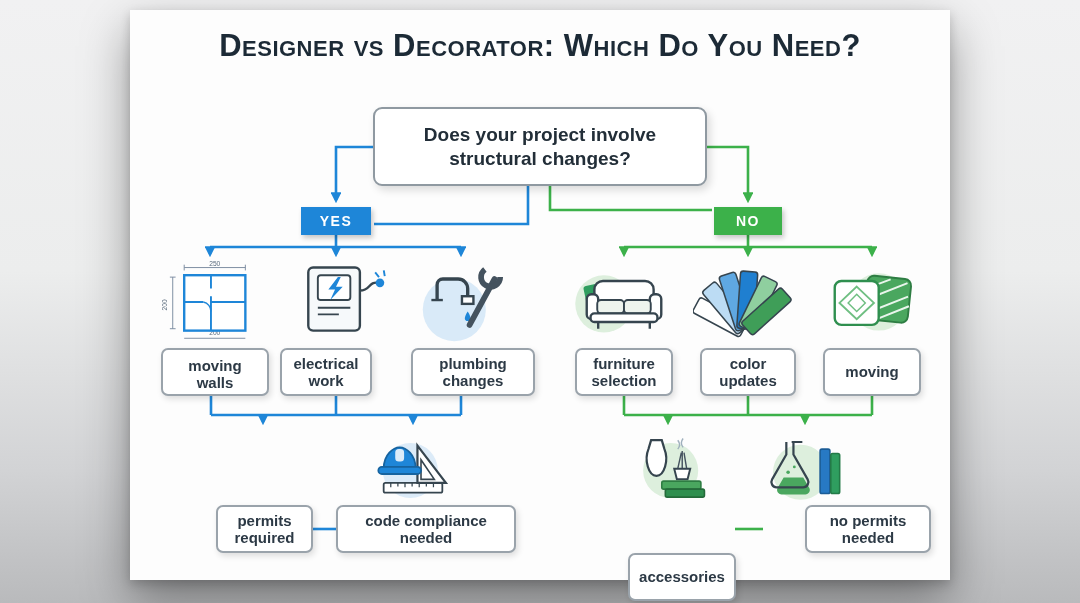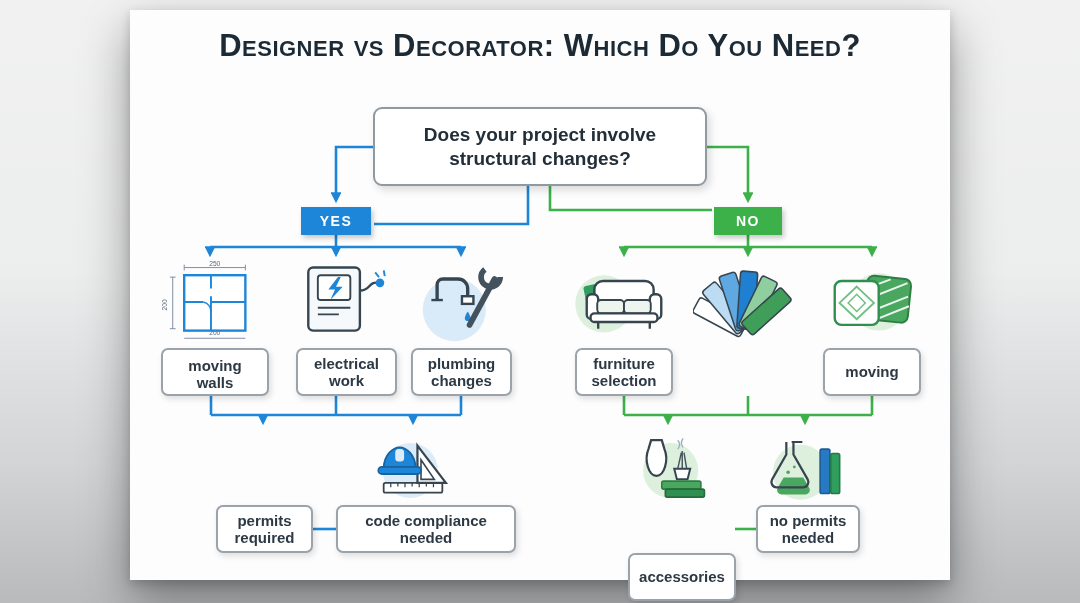--- a/index.html
+++ b/index.html
@@ -183,28 +183,31 @@
       </g>
       <rect x="16" y="24" width="46" height="46" rx="7" fill="#fff" stroke="#2f8f4f" stroke-width="2.5"></rect>
       <path d="M39 30 L57 47 L39 64 L21 47 Z" fill="none" stroke="#6fbf82" stroke-width="2"></path>
       <path d="M39 38 L48 47 L39 56 L30 47 Z" fill="none" stroke="#6fbf82" stroke-width="1.5"></path>
     </svg>
   </div>
 
   <div class="label-box" style="left:161px;width:108px;align-items:flex-end;">
     <span>moving walls</span>
   </div>
-  <div class="label-box" style="left:296px;width:101px;">
+  <div class="label-box" style="left:280px;width:92px;">
     <span>electrical work</span>
   </div>
-  <div class="label-box" style="left:411px;width:101px;">
+  <div class="label-box" style="left:411px;width:124px;">
     <span>plumbing changes</span>
   </div>
   <div class="label-box" style="left:575px;width:98px;">
     <span>furniture selection</span>
+  </div>
+  <div class="label-box" style="left:700px;width:96px;">
+    <span>color updates</span>
   </div>
   <div class="label-box" style="left:823px;width:98px;">
     <span>moving</span>
   </div>
 
 
   <div class="icon-out" style="left:358px;">
     <svg viewBox="0 0 110 90">
       <circle cx="52" cy="50" r="31" fill="#dcebf8"></circle>
       <rect x="22" y="64" width="66" height="11" rx="2" fill="#fff" stroke="#36454f" stroke-width="2"></rect>
@@ -243,16 +246,16 @@
 
   <div class="label-box outcome-box" style="left:216px;width:97px;">
     <span>permits required</span>
   </div>
   <div class="label-box outcome-box" style="left:336px;width:180px;">
     <span>code compliance needed</span>
   </div>
   <div class="label-box outcome-box" style="left:628px;width:108px;margin-top:48px;">
     <span>accessories</span>
   </div>
-  <div class="label-box outcome-box" style="left:756px;width:104px;justify-content:flex-end;">
+  <div class="label-box outcome-box" style="left:805px;width:126px;justify-content:flex-end;">
     <span>no permits needed</span>
   </div>
 </div>
 
 </body></html>

